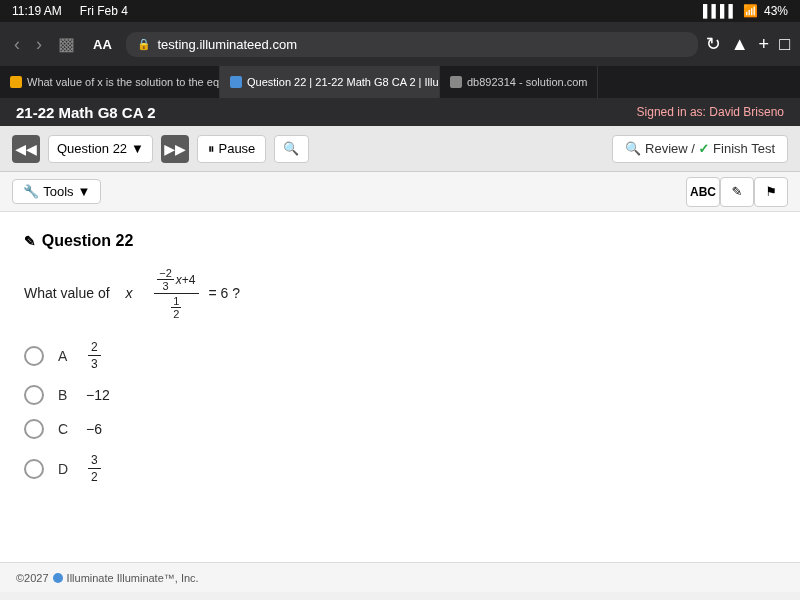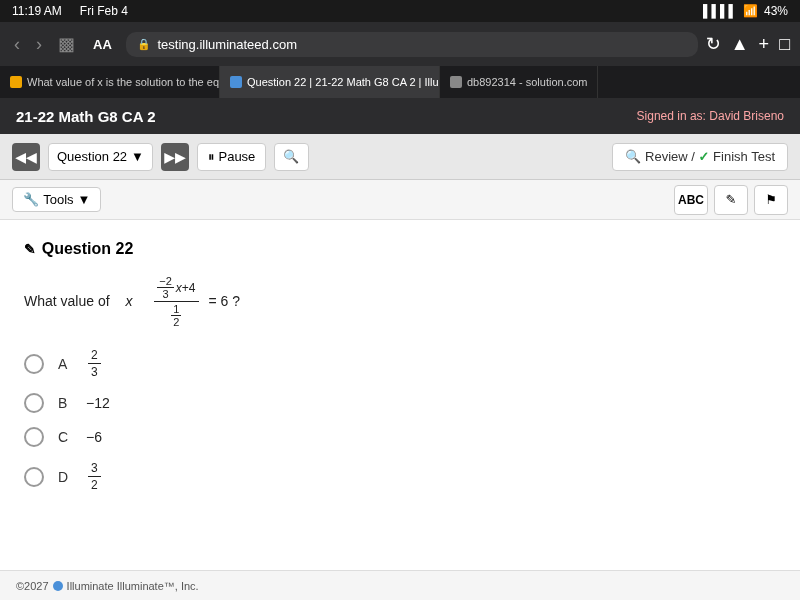--- a/index.html
+++ b/index.html
@@ -95,21 +95,21 @@
     .tab-favicon.gray { background: #888; }
 
     
     .app-header {
       background: #2c2c2e;
       color: white;
       padding: 6px 16px;
       display: flex;
       justify-content: space-between;
       align-items: center;
-      height: 36px;
+      height: 28px;
       font-size: 14px;
     }
     .app-title { font-weight: 600; font-size: 15px; }
     .signed-in { font-size: 12px; color: #ccc; }
     .signed-in span { color: #fca5a5; font-weight: 500; }
 
     
     .toolbar {
       background: #e8e8e8;
       border-bottom: 1px solid #ccc;
@@ -190,21 +190,21 @@
     }
     .tools-btn {
       background: white;
       border: 1px solid #ccc;
       border-radius: 4px;
       padding: 4px 10px;
       font-size: 13px;
       cursor: pointer;
       display: flex; align-items: center; gap: 4px;
     }
-    .sub-toolbar-right { display: flex; gap: 6px; }
+    .sub-toolbar-right { display: flex; }
     .icon-btn {
       background: white;
       border: 1px solid #ccc;
       border-radius: 4px;
       width: 34px;
       height: 30px;
       font-size: 13px;
       cursor: pointer;
       display: flex; align-items: center; justify-content: center;
     }

